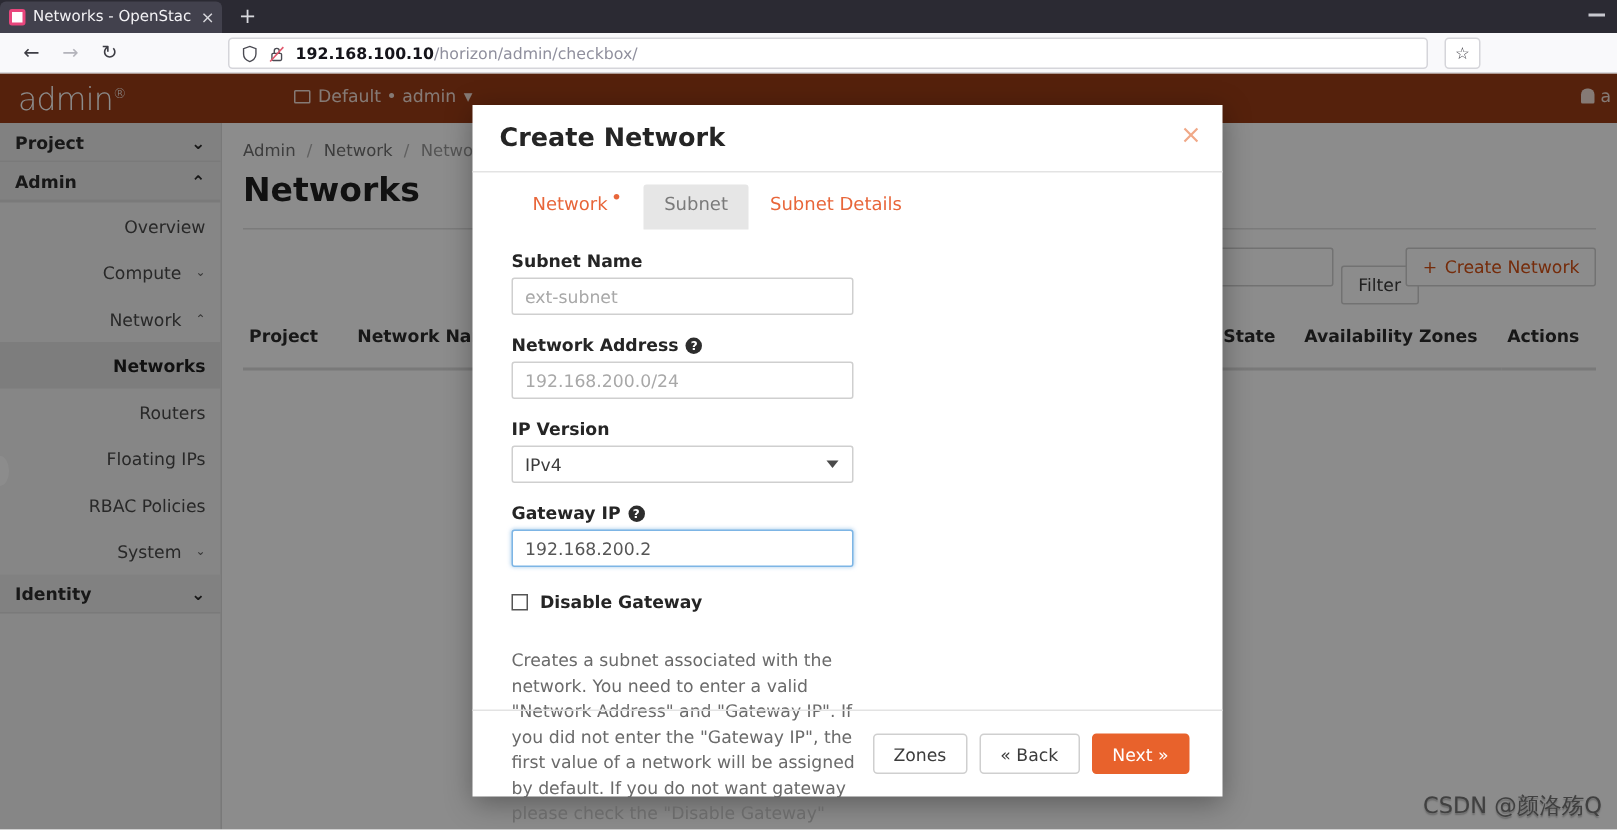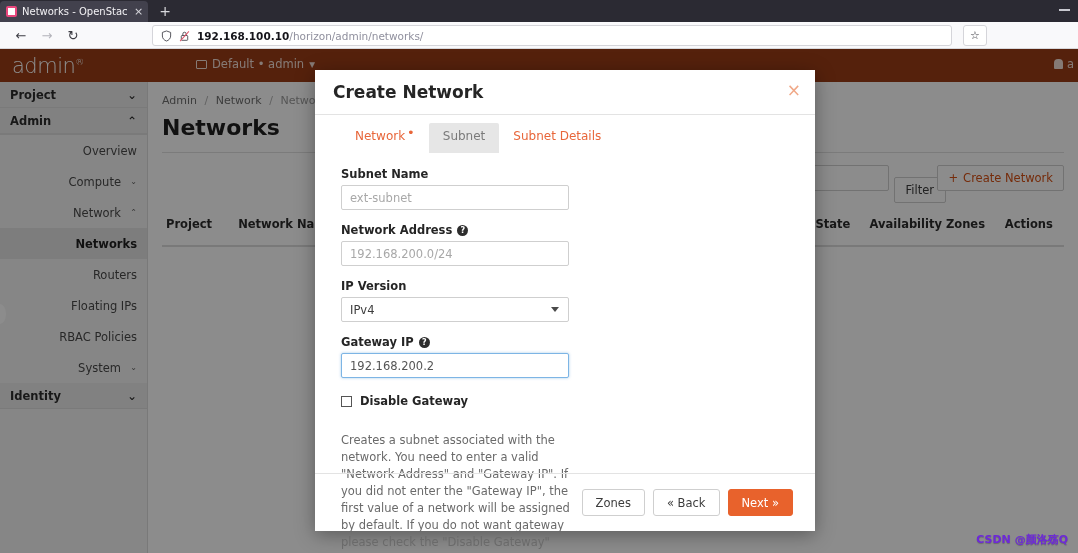--- a/index.html
+++ b/index.html
@@ -222,24 +222,23 @@
     justify-content: flex-end; gap: 8px; padding: 0 22px;
   }
   .mbtn {
     height: 27px; padding: 0 13px; border: 1px solid #cfcfcf; border-radius: 3px;
     background: #fff; font-size: 11.5px; color: #3c3c3c; cursor: pointer;
     display: flex; align-items: center;
   }
   .mbtn.primary { background: #e8622c; border-color: #e8622c; color: #fff; }
 
   .watermark {
-    position: absolute; right: 10px; bottom: 6px; font-size: 11px;
-    color: #6d28d9; text-shadow: 0 1px 1px rgba(0,0,0,0.25);
+    position: absolute; right: 10px; bottom: 6px; font-size: 15px;
+    color: #404040; text-shadow: 0 1px 1px rgba(0,0,0,0.25);
     font-family: "DejaVu Sans", "Liberation Sans", sans-serif;
-    font-weight: bold;
   }
 </style>
 </head>
 <body>
 
 <div id="root">
 
   <div class="chrome-tabstrip">
     <div class="tab">
       <span class="tab-favicon"></span>
@@ -257,21 +256,21 @@
     <div class="navbtn">↻</div>
     <div class="urlbar">
       <svg class="shield-ic" viewBox="0 0 12 13">
         <path d="M6 1 L10.5 2.6 V6.5 C10.5 9.3 8.4 11.2 6 12 C3.6 11.2 1.5 9.3 1.5 6.5 V2.6 Z" fill="none" stroke="#4a4a52" stroke-width="1"></path>
       </svg>
       <svg class="lock-ic" viewBox="0 0 12 13">
         <rect x="2.5" y="6" width="7" height="5.2" rx="0.8" fill="none" stroke="#4a4a52" stroke-width="1"></rect>
         <path d="M4.2 6 V4.2 A1.8 1.8 0 0 1 7.8 4.2 V6" fill="none" stroke="#4a4a52" stroke-width="1"></path>
         <line x1="1.2" y1="12" x2="10.8" y2="1.5" stroke="#e0566b" stroke-width="1.1"></line>
       </svg>
-      <span class="url-text"><span class="url-host">192.168.100.10</span><span class="url-path">/horizon/admin/networks/</span></span>
+      <span class="url-text"><span class="url-host">192.168.100.10</span><span class="url-path">/horizon/admin/checkbox/</span></span>
     </div>
     <div class="starbox">☆</div>
   </div>
 
   <div class="page">
 
     <div class="topbar">
       <div class="brand"><span>admin</span><sup>®</sup></div>
       <div class="ctx-switch">
         <span class="ctx-ic"></span>

